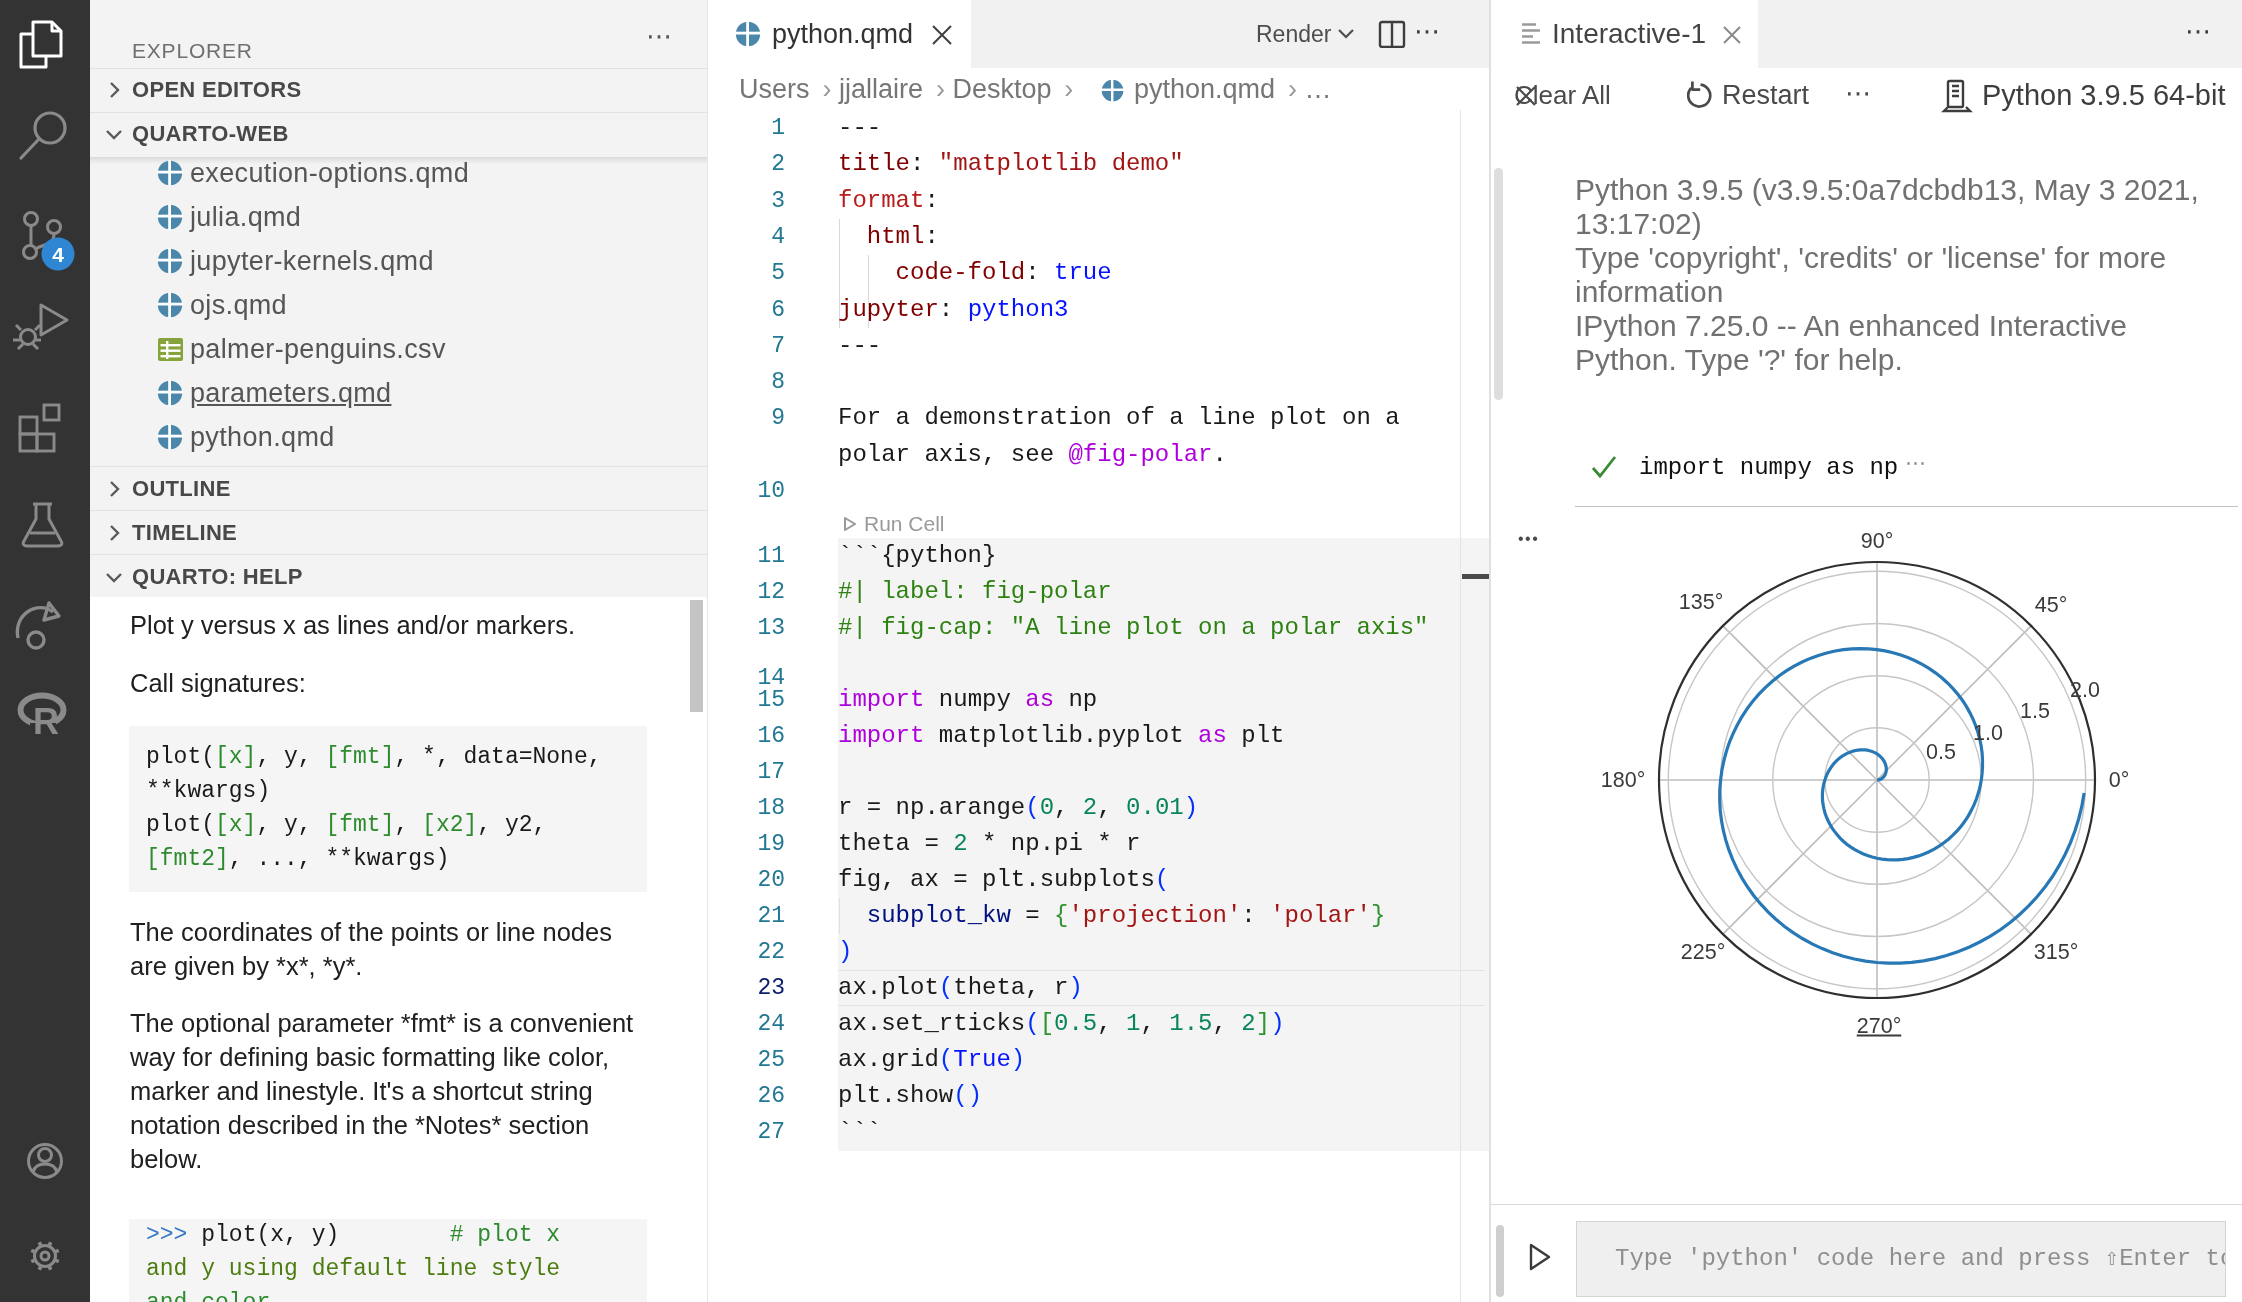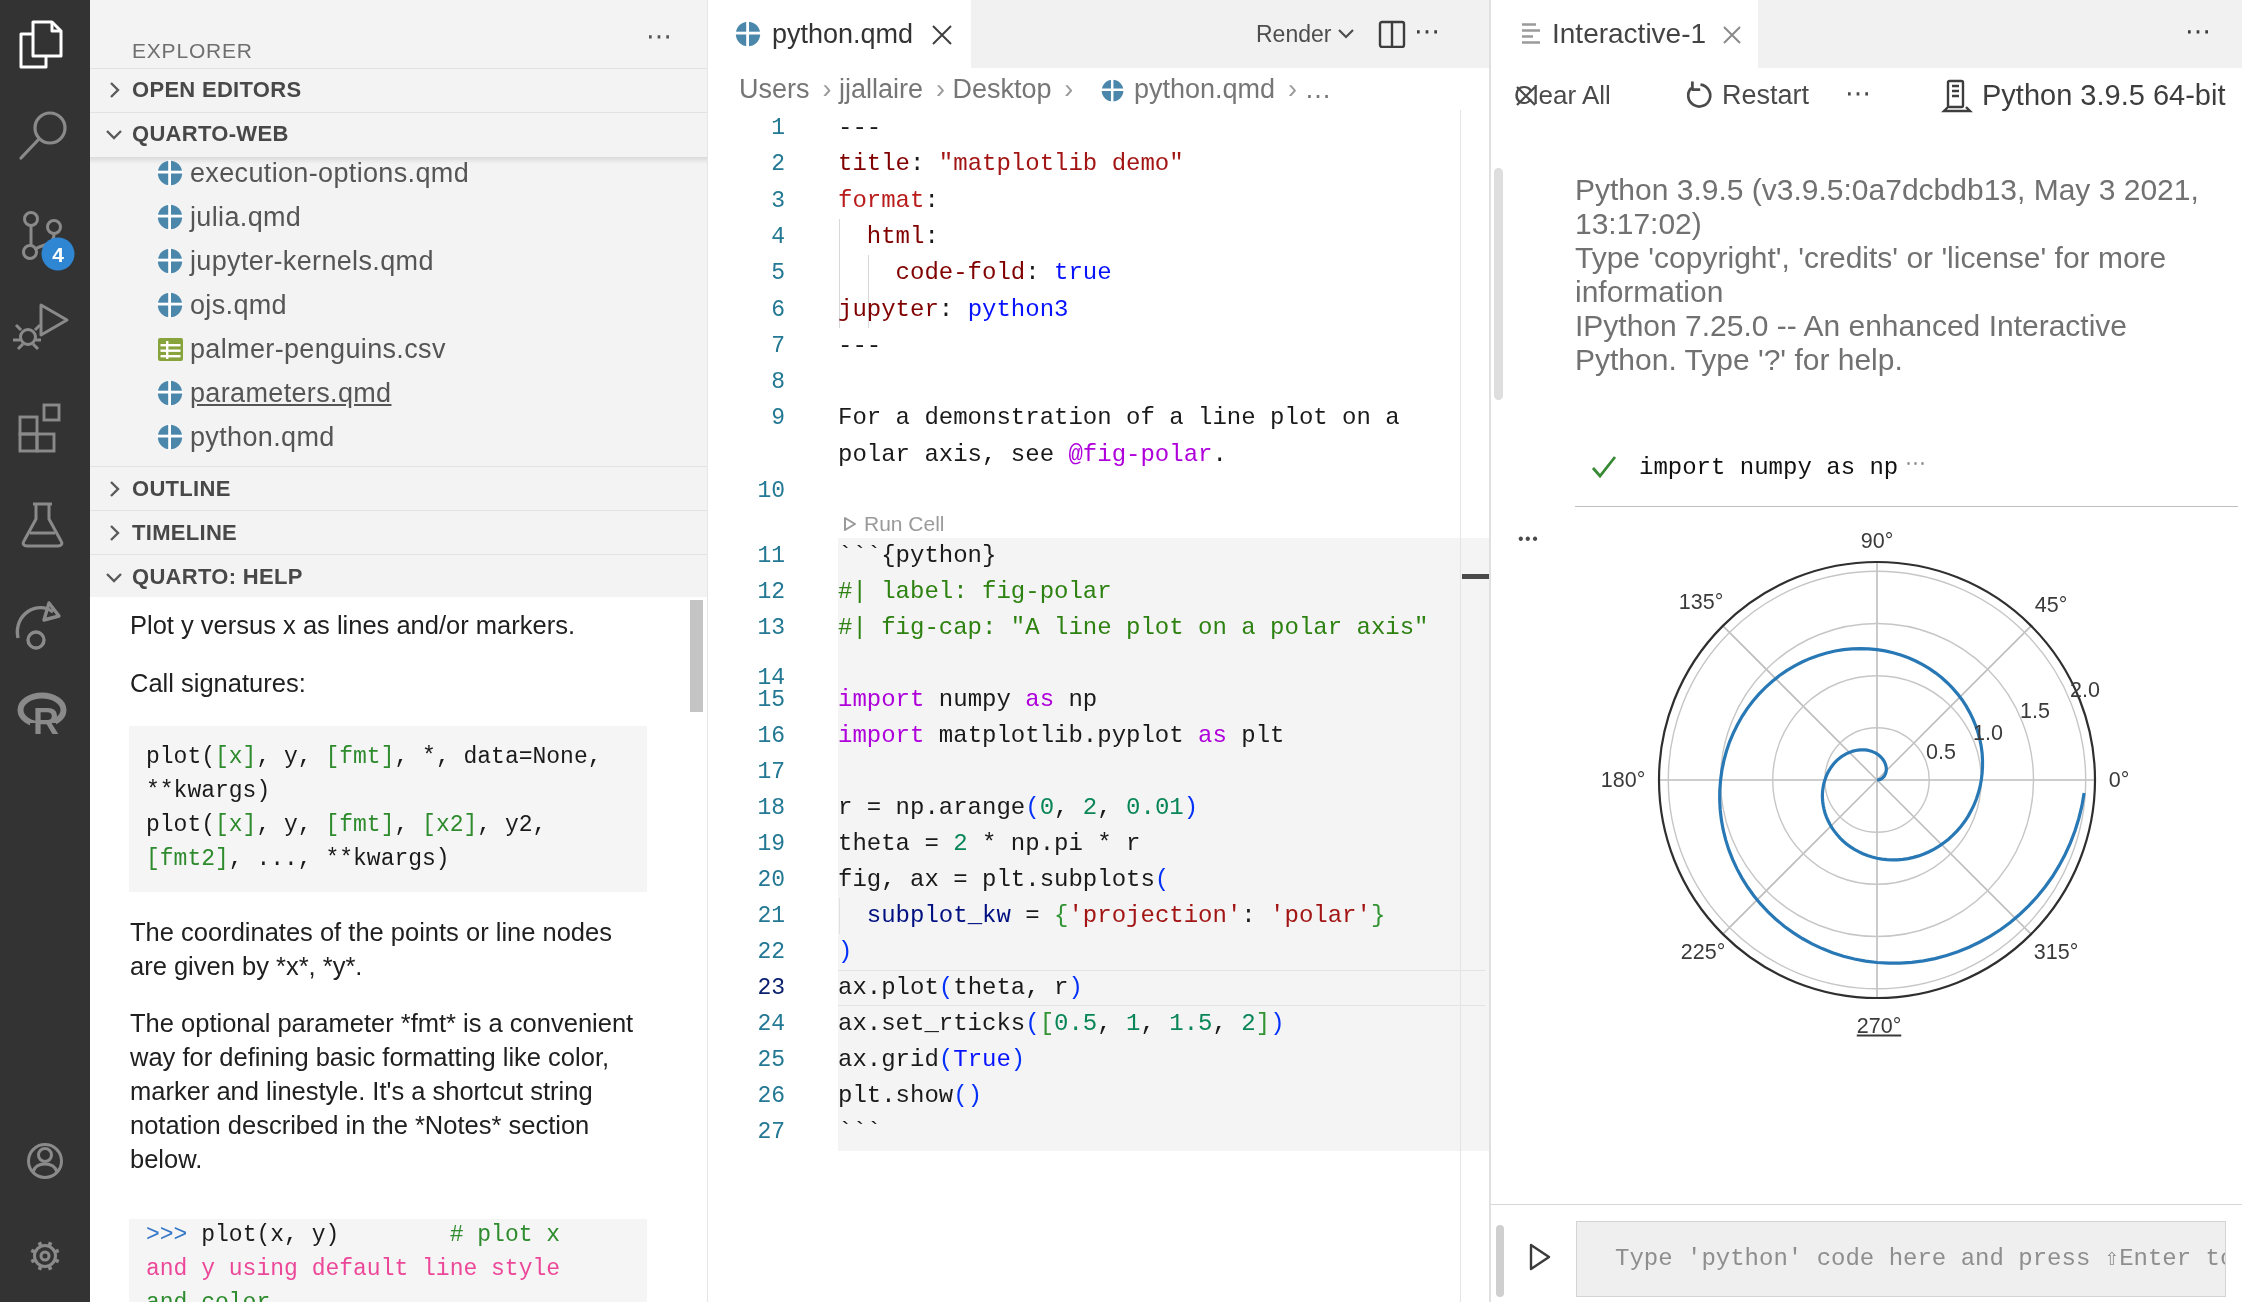--- a/index.html
+++ b/index.html
@@ -164,21 +164,21 @@
 <div class="helpcode" style="left:146px;top:846px;"><span style="color:#2e8b2e">[fmt2]</span>, ..., **kwargs)</div>
 <div class="help" style="left:130px;top:918px;">The coordinates of the points or line nodes</div>
 <div class="help" style="left:130px;top:952px;">are given by *x*, *y*.</div>
 <div class="help" style="left:130px;top:1009px;">The optional parameter *fmt* is a convenient</div>
 <div class="help" style="left:130px;top:1043px;">way for defining basic formatting like color,</div>
 <div class="help" style="left:130px;top:1077px;">marker and linestyle. It's a shortcut string</div>
 <div class="help" style="left:130px;top:1111px;">notation described in the *Notes* section</div>
 <div class="help" style="left:130px;top:1145px;">below.</div>
 <div class="a" style="left:129px;top:1219px;width:518px;height:83px;background:#f5f5f5;"></div>
 <div class="helpcode" style="left:146px;top:1222px;"><span style="color:#3677c8">&gt;&gt;&gt;</span> plot(x, y)        <span style="color:#2e8b2e"># plot x</span></div>
-<div class="helpcode" style="left:146px;top:1256px;"><span style="color:#ec4899">and y using default line style</span></div>
+<div class="helpcode" style="left:146px;top:1256px;"><span style="color:#4d7c0f">and y using default line style</span></div>
 <div class="helpcode" style="left:146px;top:1290px;"><span style="color:#2e8b2e">and color</span></div>
 <div class="a" style="left:690px;top:600px;width:13px;height:112px;background:#c4c4c4;"></div>
 <div class="a" style="left:707px;top:0;width:1px;height:1302px;background:#e5e5e5;"></div>
 <div class="a" style="left:708px;top:0;width:781px;height:68px;background:#f1f1f1;"></div>
 <div class="a" style="left:708px;top:0;width:263px;height:68px;background:#ffffff;"></div>
 <svg class="a" style="left:735px;top:21px" width="27" height="27" viewBox="0 0 27 27">
     <circle cx="13" cy="13" r="12.2" fill="#4a87ab"></circle>
     <rect x="11.2" y="0" width="2.8" height="26" fill="#fff"></rect>
     <rect x="0" y="10.7" width="26" height="2.8" fill="#fff"></rect>
   </svg>

